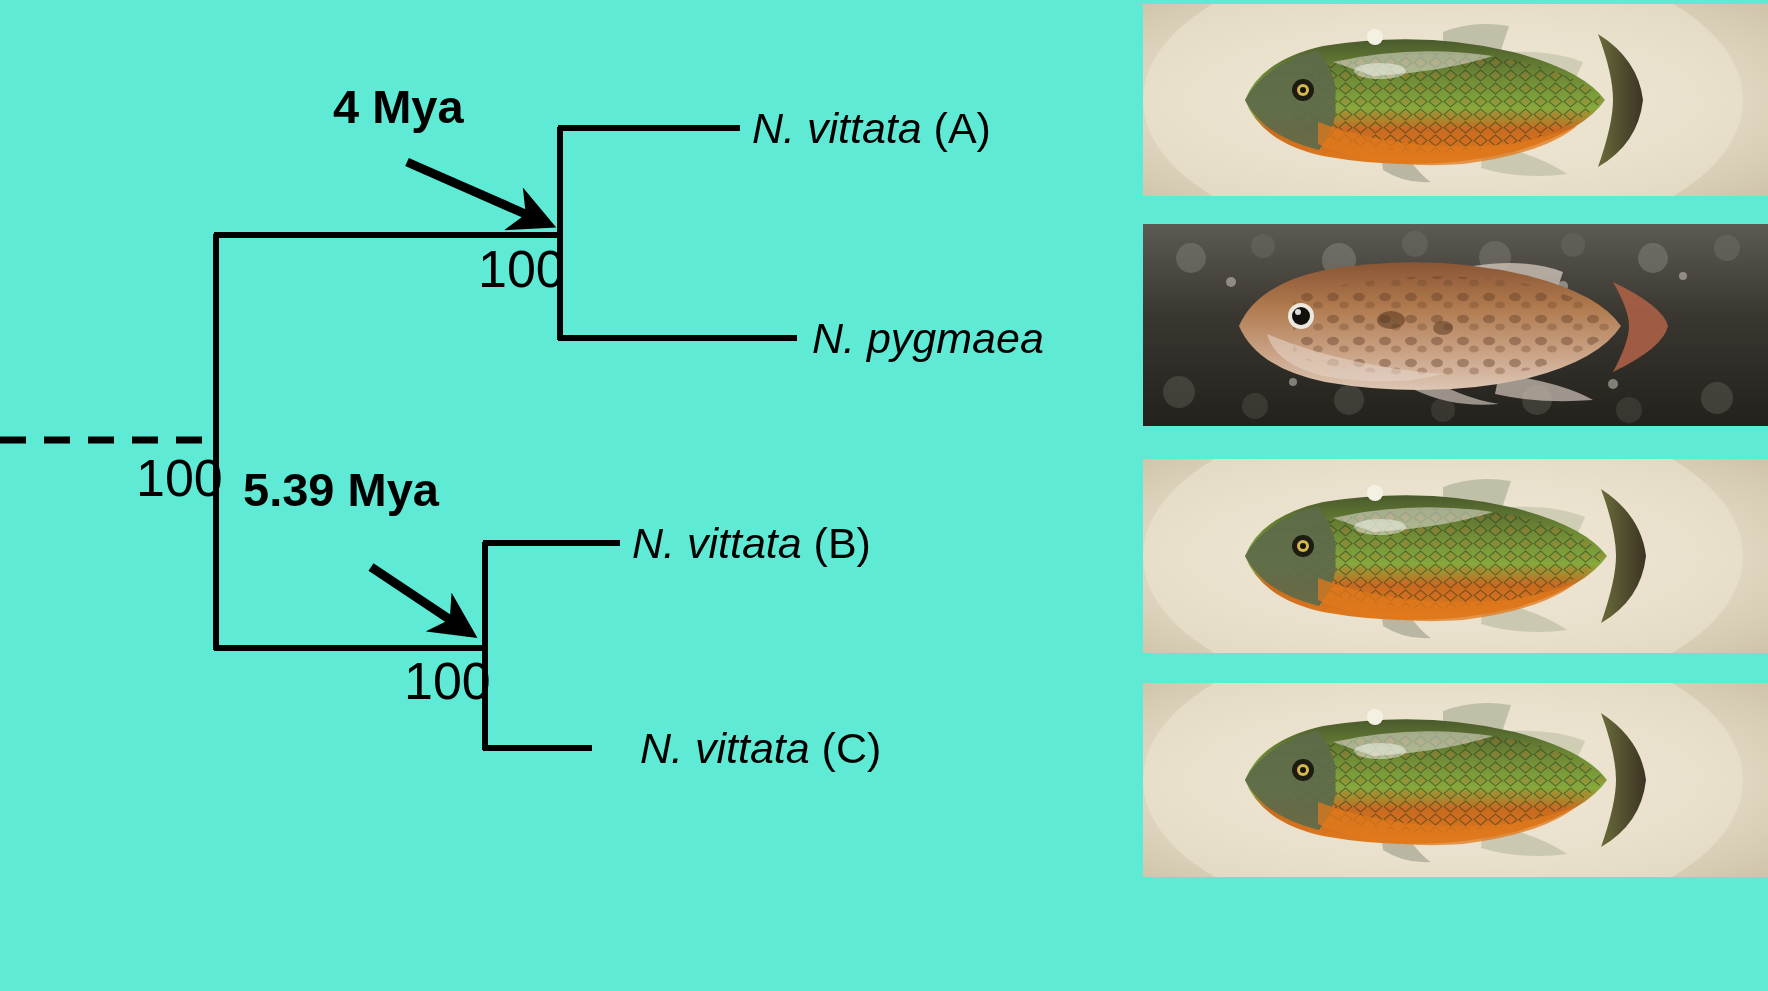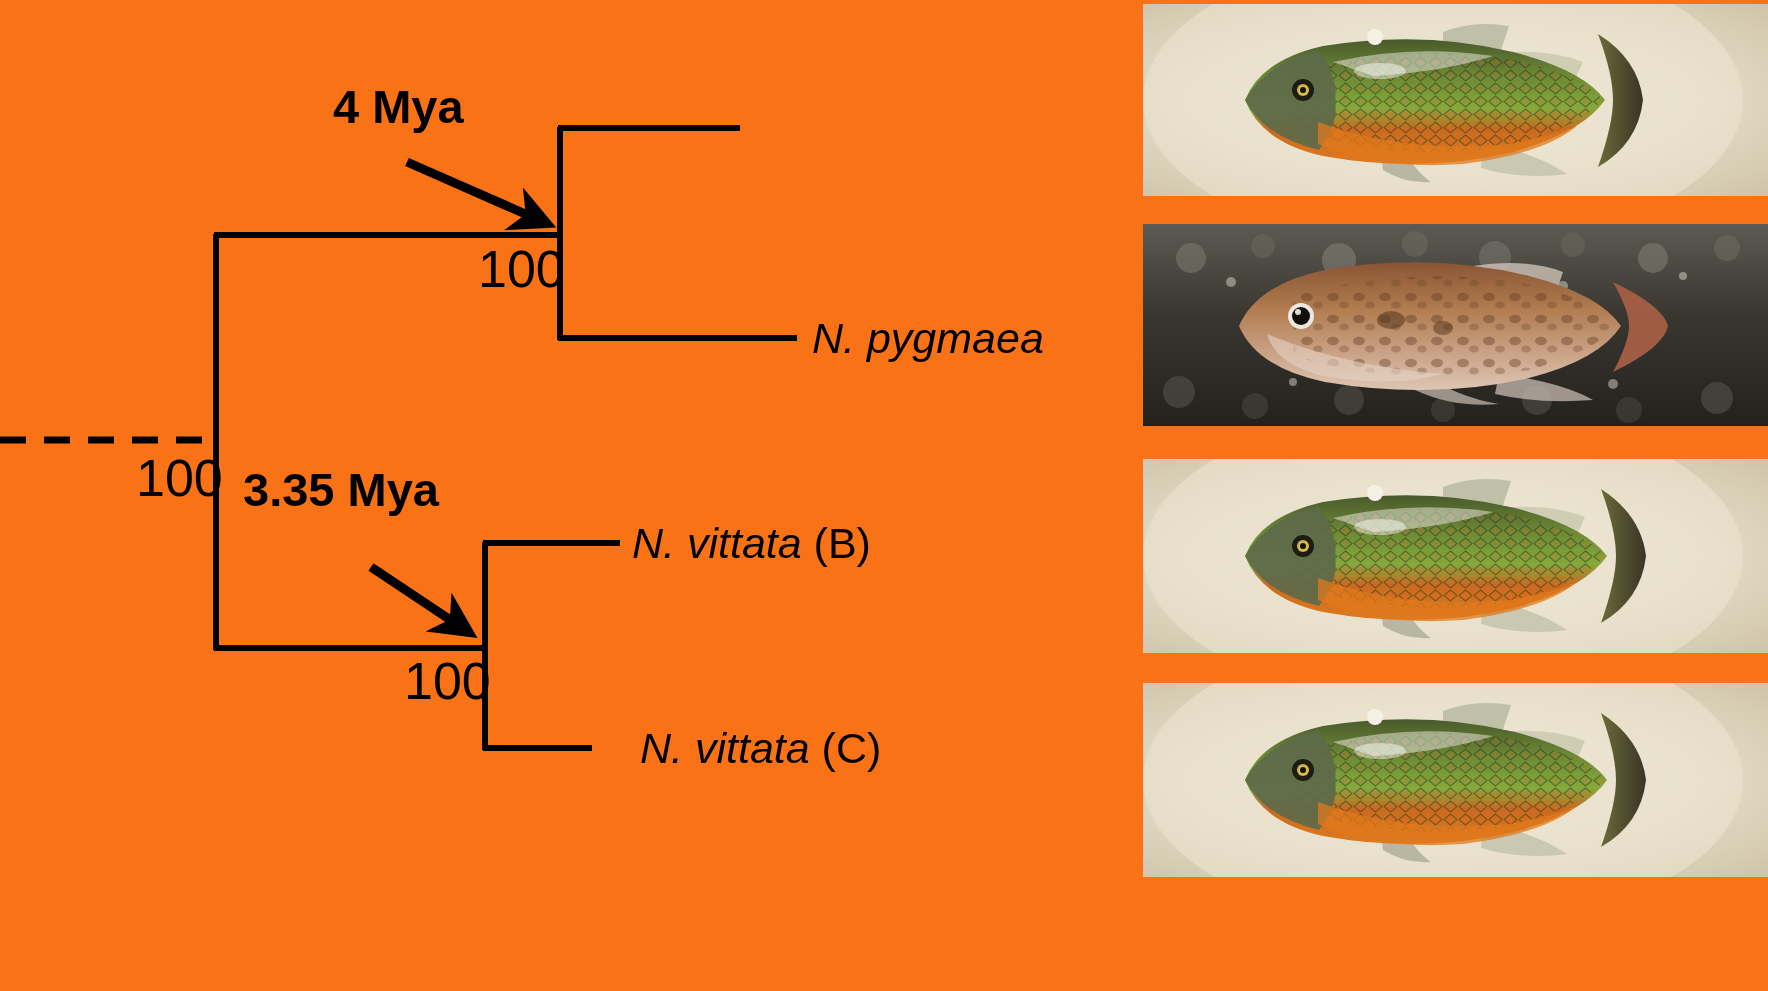--- a/index.html
+++ b/index.html
@@ -6,21 +6,21 @@
   html,body{margin:0;padding:0;background:#ffffff;}
   body{
     width:1768px;height:991px;
     font-family:"Liberation Sans", sans-serif;
     color:#000;
     overflow:hidden;
     position:relative;
   }
   #figure{
     position:absolute;left:0;top:0;width:1768px;height:991px;
-    background:#f97316;
+    background:#5eead4;
   }
   
   #tree-svg{position:absolute;left:0;top:0;width:1140px;height:991px;}
 
   
   .taxon{
     position:absolute;
     white-space:nowrap;
     font-family:"Liberation Sans", sans-serif;
     font-size:43px;
@@ -95,28 +95,31 @@
       </marker>
     </defs>
 
     <line x1="407" y1="162" x2="548" y2="224" stroke="#000" stroke-width="9" marker-end="url(#arrowhead)"></line>
 
     <line x1="371" y1="567" x2="470" y2="633" stroke="#000" stroke-width="9" marker-end="url(#arrowhead)"></line>
   </svg>
 
   <div class="mya" style="left:333px;top:83px;">4 Mya</div>
 
-  <div class="mya" style="left:243px;top:466px;">3.35 Mya</div>
+  <div class="mya" style="left:243px;top:466px;">5.39 Mya</div>
 
   <div class="support" style="left:478px;top:243px;">100</div>
 
   <div class="support" style="left:136px;top:452px;">100</div>
 
   <div class="support" style="left:404px;top:655px;">100</div>
 
+  <div class="taxon" style="left:752px;top:107px;">
+    <span class="sci">N. vittata</span><span class="suffix"> (A)</span>
+  </div>
 
   <div class="taxon" style="left:812px;top:317px;">
     <span class="sci">N. pygmaea</span><span class="suffix"></span>
   </div>
 
   <div class="taxon" style="left:632px;top:522px;text-align:center;">
     <span class="sci">N. vittata</span><span class="suffix"> (B)</span>
   </div>
 
   <div class="taxon" style="left:640px;top:727px;">

